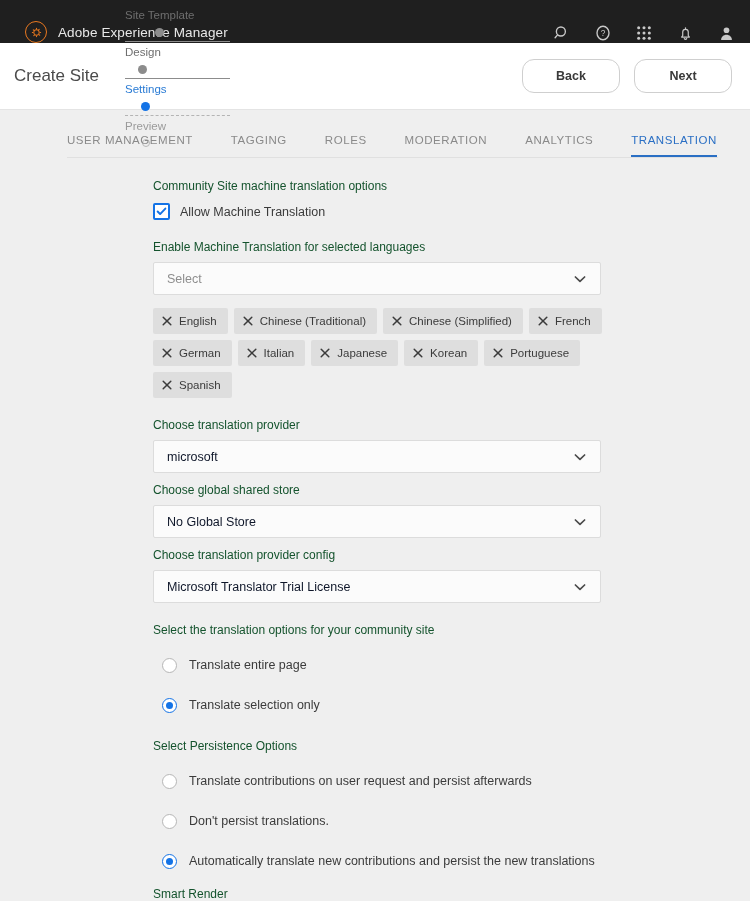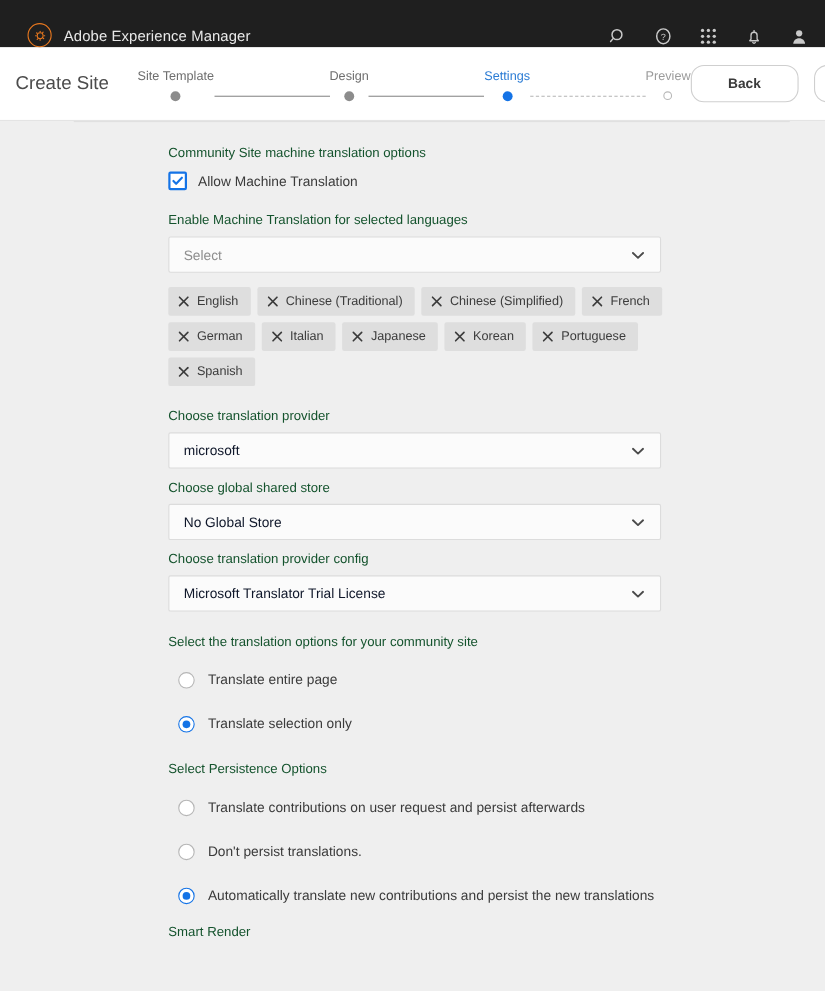--- a/index.html
+++ b/index.html
@@ -40,21 +40,21 @@
     border-bottom: 1px solid #e4e4e4;
     display: flex; align-items: center;
     padding: 0 18px 0 8px;
   }
   .create-title {
     font-size: 17px; color: #4b4b4b; font-weight: 400;
     padding-left: 6px; white-space: nowrap;
   }
   .steps {
     display: flex; align-items: flex-start;
-    margin-left: 26px; padding-top: 4px;
+    margin-left: 26px; padding-top: 4px; flex-direction: column;
   }
   .step { position: relative; display: flex; flex-direction: column; align-items: center; }
   .step-label {
     font-size: 11.5px; color: #6e6e6e; white-space: nowrap;
     margin-bottom: 7px;
   }
   .step.current .step-label { color: #2a7bd4; }
   .step.future .step-label { color: #9b9b9b; }
   .dot {
     width: 9px; height: 9px; border-radius: 50%;
@@ -270,20 +270,29 @@
 
   <div class="wiz-spacer"></div>
   <div class="wiz-btns">
     <button class="wbtn">Back</button>
     <button class="wbtn">Next</button>
   </div>
 </div>
 
 <div class="content">
 
+  <div class="tabs">
+    <div class="tab">USER MANAGEMENT</div>
+    <div class="tab">TAGGING</div>
+    <div class="tab">ROLES</div>
+    <div class="tab">MODERATION</div>
+    <div class="tab">ANALYTICS</div>
+    <div class="tab active">TRANSLATION</div>
+    <div class="tab">ENABLEMENT</div>
+  </div>
   <div class="tabs-rule"></div>
 
   <div class="form">
 
     <div class="fld-label">Community Site machine translation options</div>
 
     <div class="check-row">
       <span class="chk">
         <svg width="11" height="11" viewBox="0 0 12 12" fill="none" stroke="#1473e6" stroke-width="2.1" stroke-linecap="round" stroke-linejoin="round">
           <polyline points="1.8,6 4.5,8.8 10.2,2.8"></polyline>

